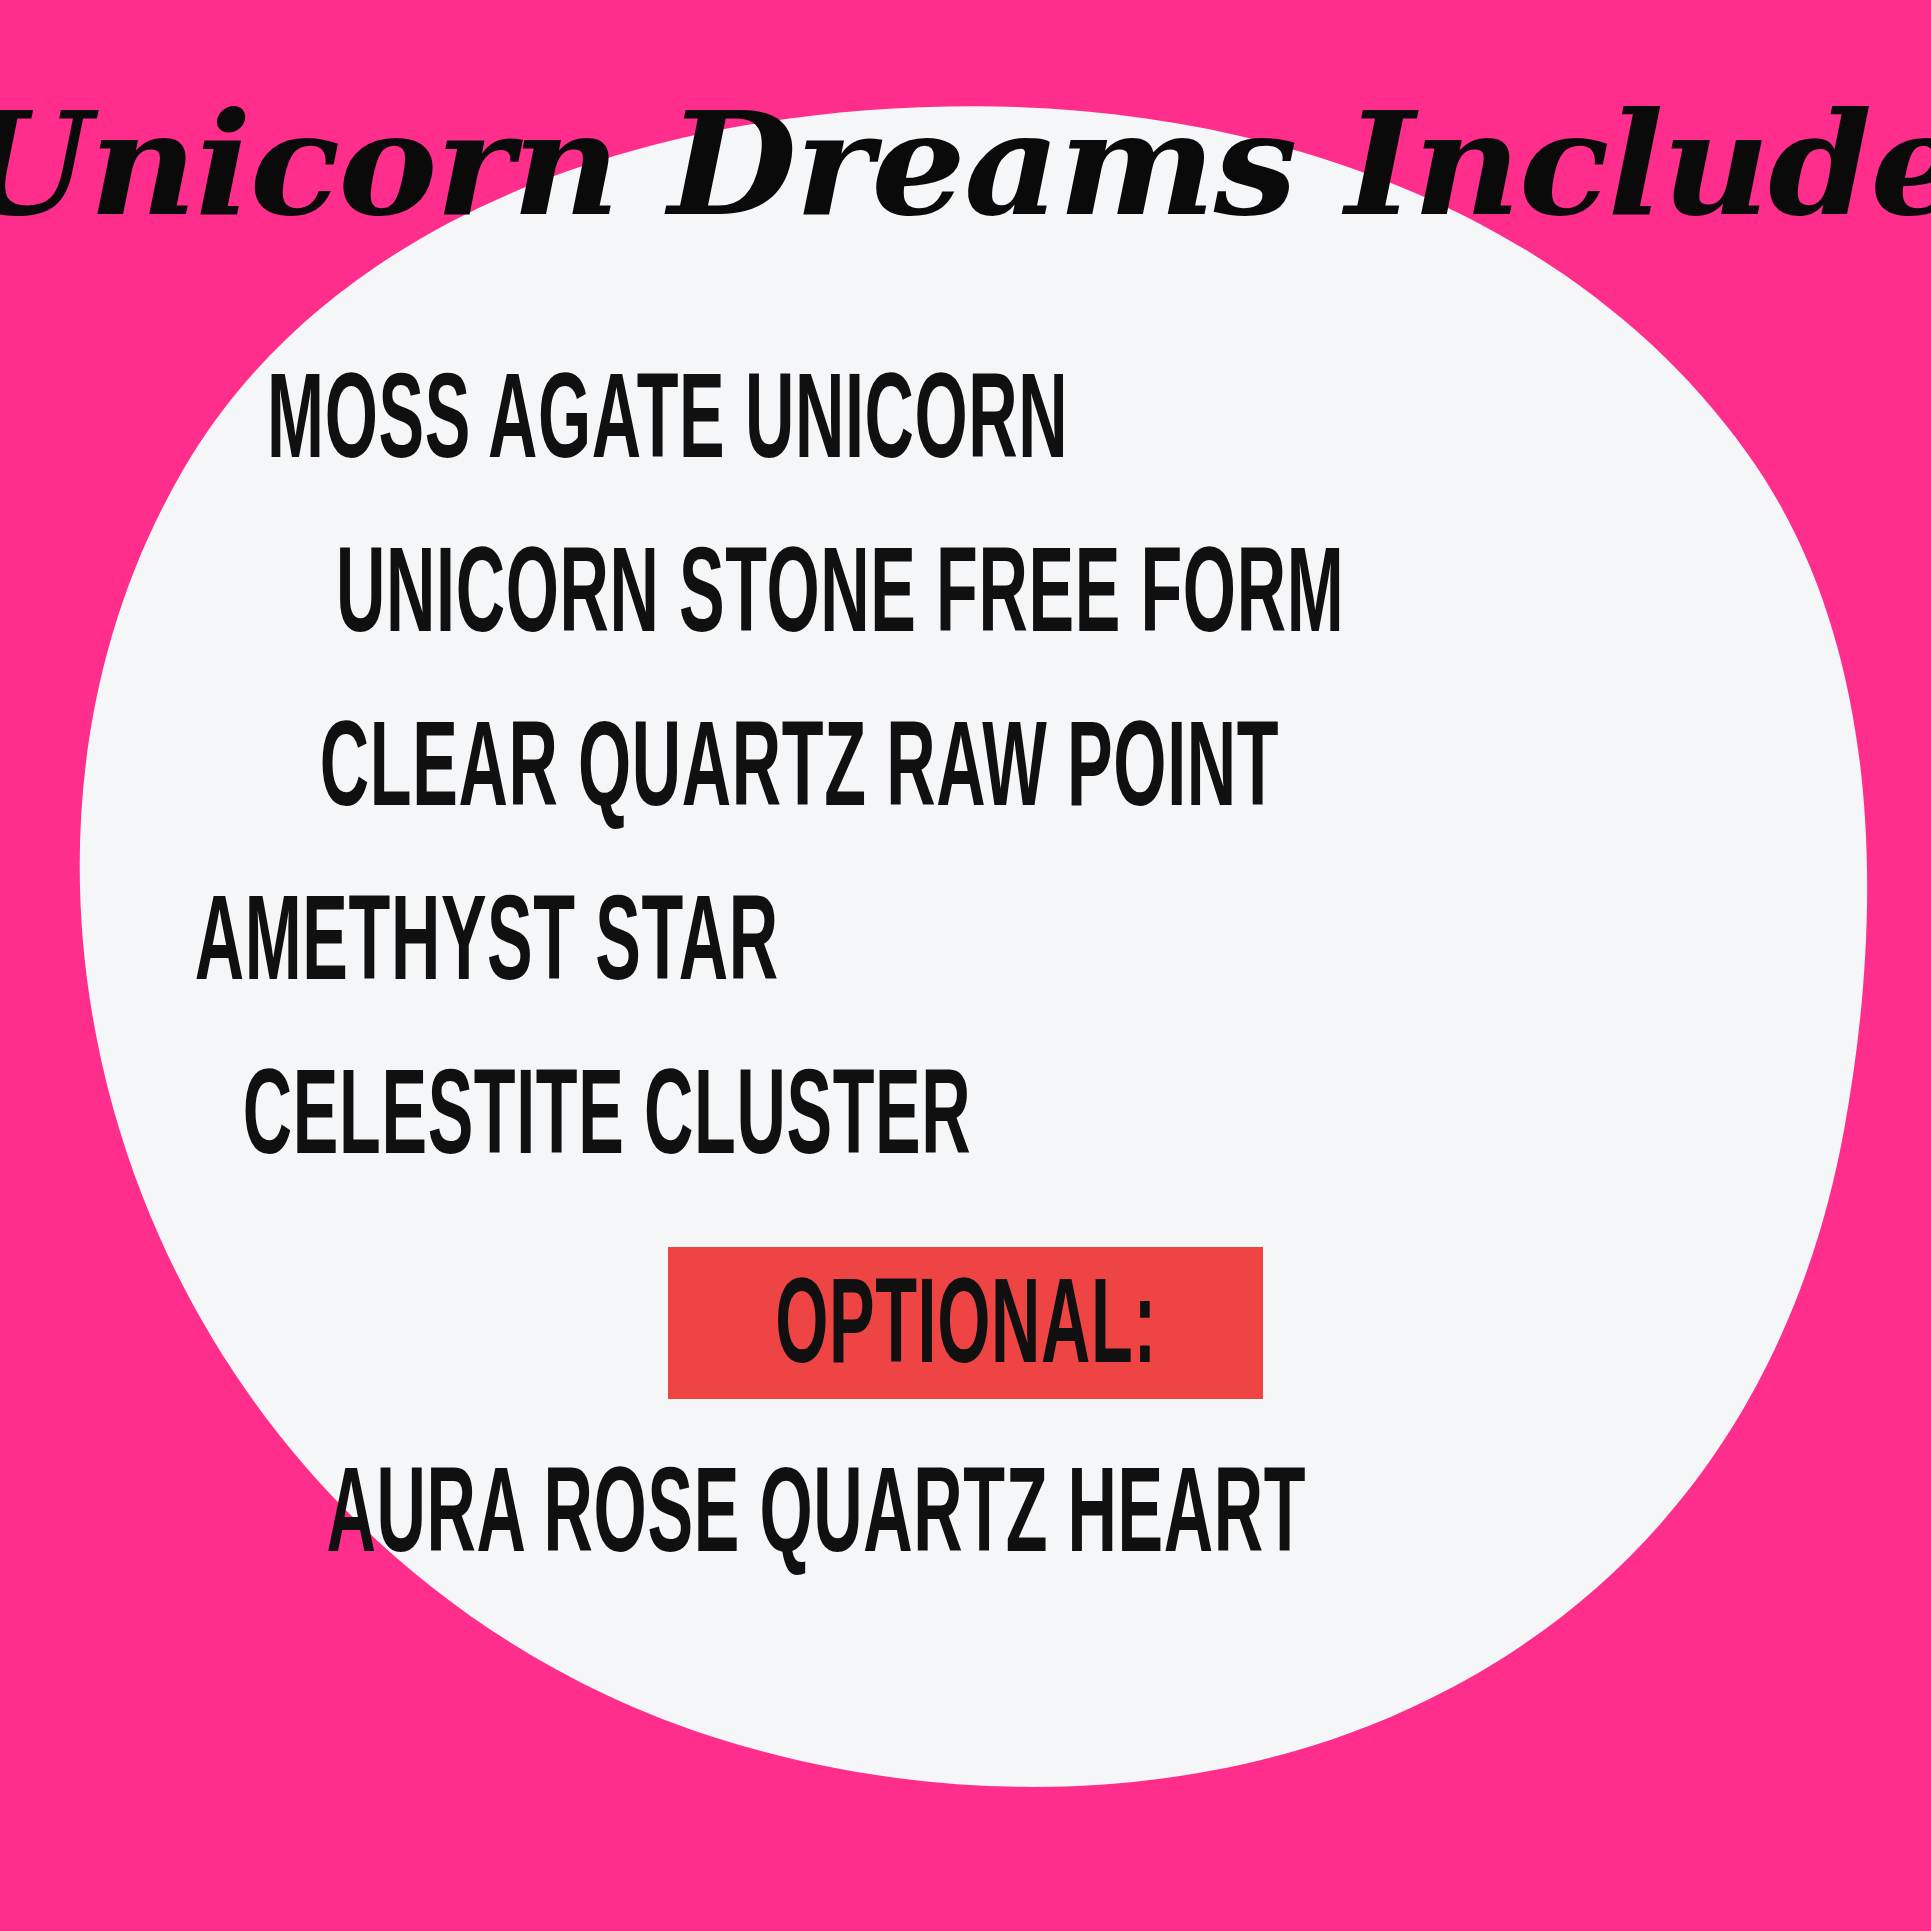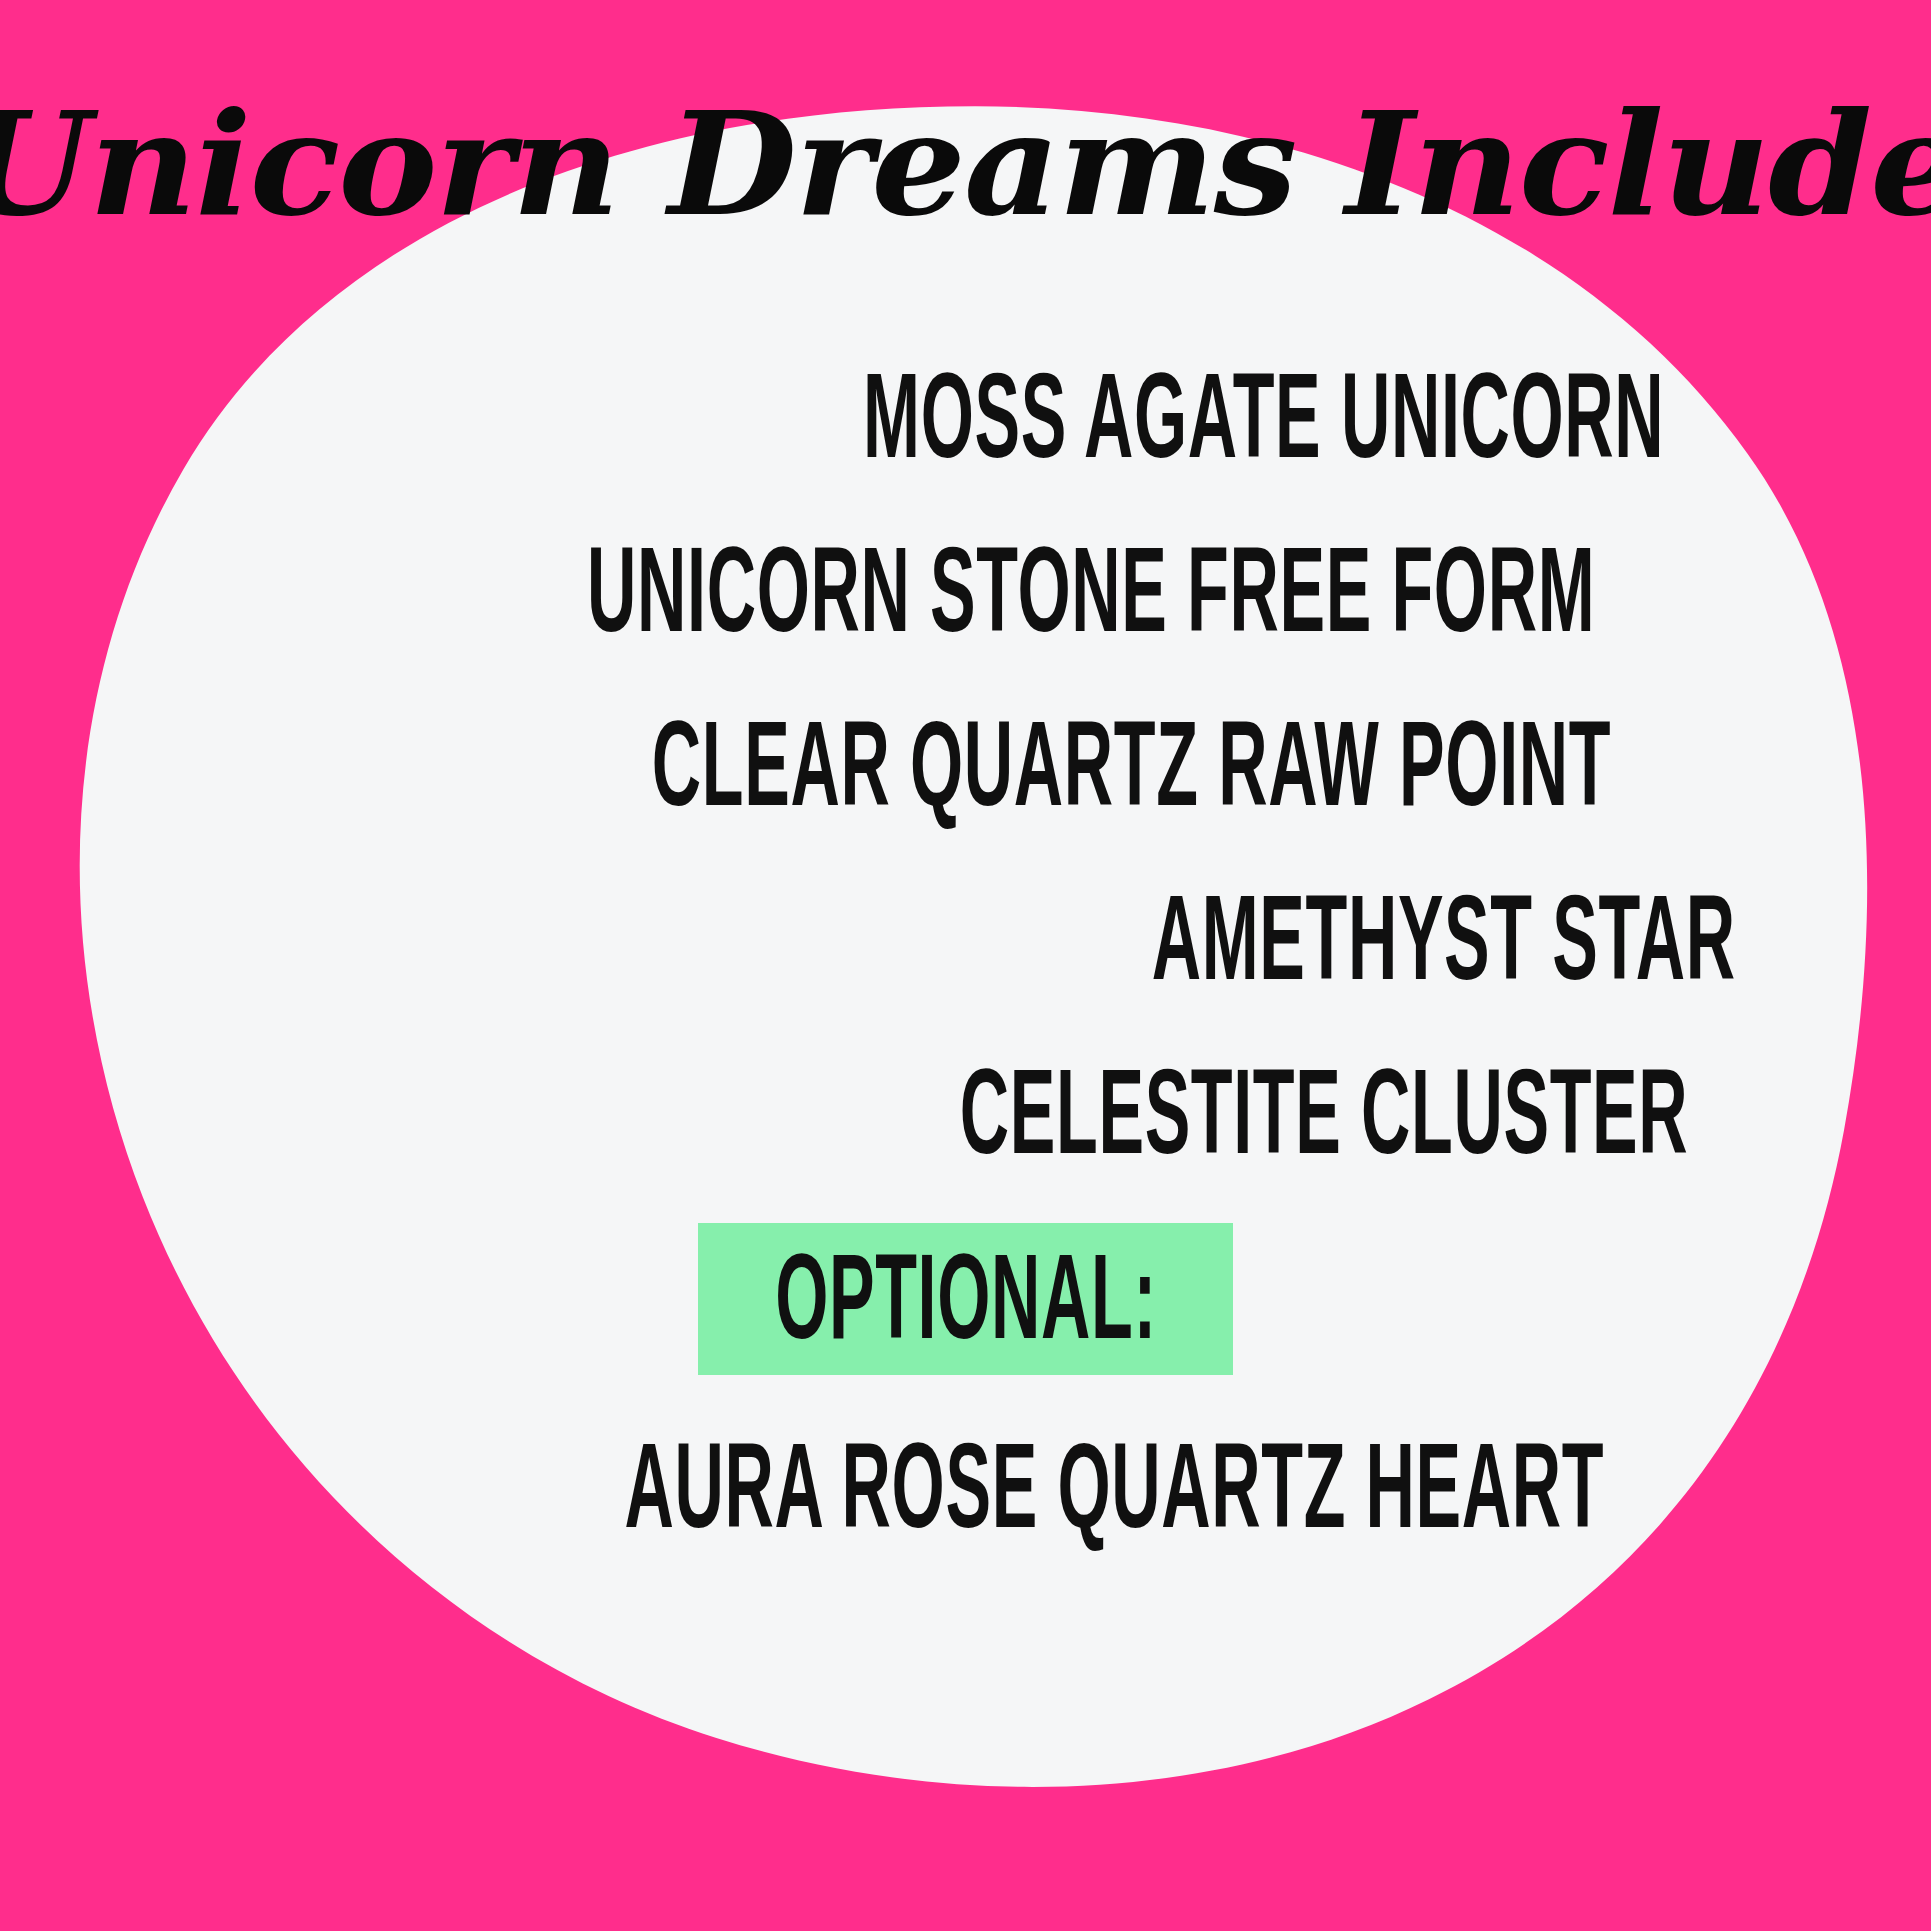--- a/index.html
+++ b/index.html
@@ -57,21 +57,21 @@
 
   
   .list {
     position: absolute;
     left: 0;
     top: 359px;
     width: 1931px;
     z-index: 4;
     display: flex;
     flex-direction: column;
-    align-items: flex-end;
+    align-items: flex-start;
   }
 
   .item {
     color: #101010;
     font-family: "Liberation Sans Narrow", "Liberation Sans", sans-serif;
     font-weight: 700;
     font-size: 114px;
     line-height: 1.0;
     letter-spacing: 1px;
     white-space: nowrap;
@@ -91,26 +91,27 @@
   .gap-5 { height: 54px; }
   .gap-6 { height: 54px; }
 
   .optional-wrap {
     display: flex;
     justify-content: center;
     width: 1931px;
   }
 
   .optional-box {
-    background: #86efac;
+    background: #ef4444;
     padding: 17.4px 0 21px 0;
-    width: 535px;
+    width: 595px;
     display: flex;
     align-items: center;
     justify-content: center;
+    margin-top: 24px;
   }
 
   .optional-text {
     color: #101010;
     font-family: "Liberation Sans Narrow", "Liberation Sans", sans-serif;
     font-weight: 700;
     font-size: 114px;
     line-height: 1.0;
     letter-spacing: 1px;
     white-space: nowrap;

